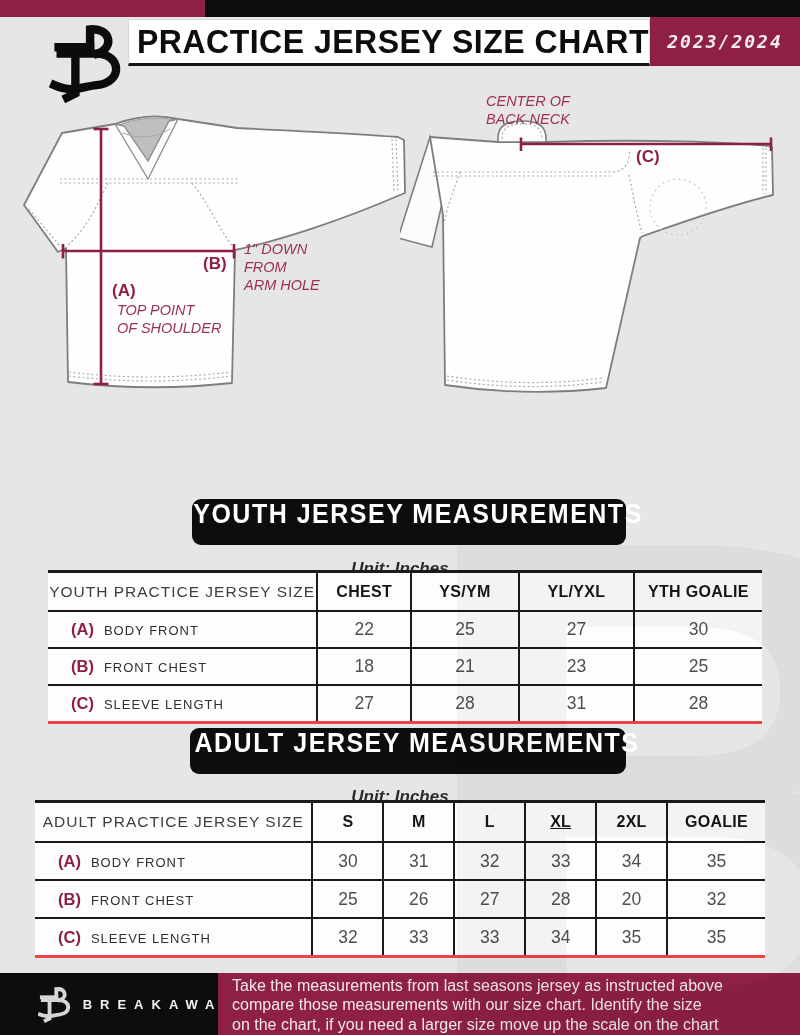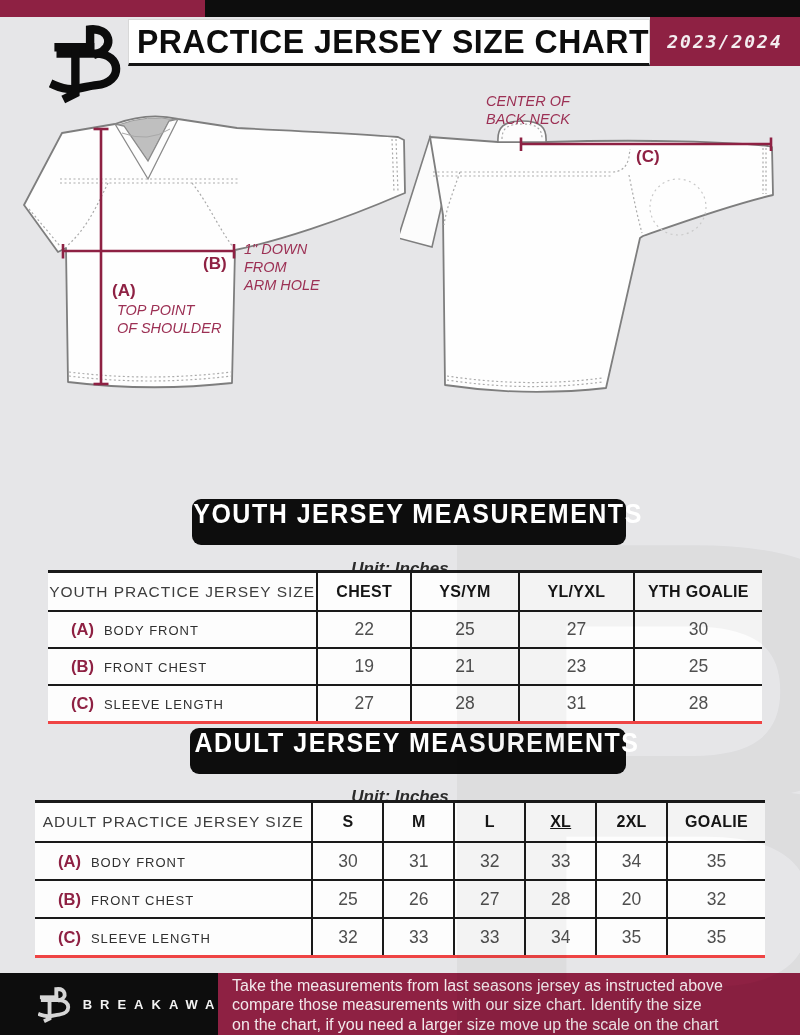--- a/index.html
+++ b/index.html
@@ -186,21 +186,21 @@
       <tbody>
         <tr>
           <td class="lbl"><span class="key">(A)</span><span class="mlabel">BODY FRONT</span></td>
           <td class="c val">22</td>
           <td class="c val">25</td>
           <td class="c val">27</td>
           <td class="c val">30</td>
         </tr>
         <tr>
           <td class="lbl"><span class="key">(B)</span><span class="mlabel">FRONT CHEST</span></td>
-          <td class="c val">19</td>
+          <td class="c val">18</td>
           <td class="c val">21</td>
           <td class="c val">23</td>
           <td class="c val">25</td>
         </tr>
         <tr>
           <td class="lbl"><span class="key">(C)</span><span class="mlabel">SLEEVE LENGTH</span></td>
           <td class="c val">27</td>
           <td class="c val">28</td>
           <td class="c val">31</td>
           <td class="c val">28</td>

